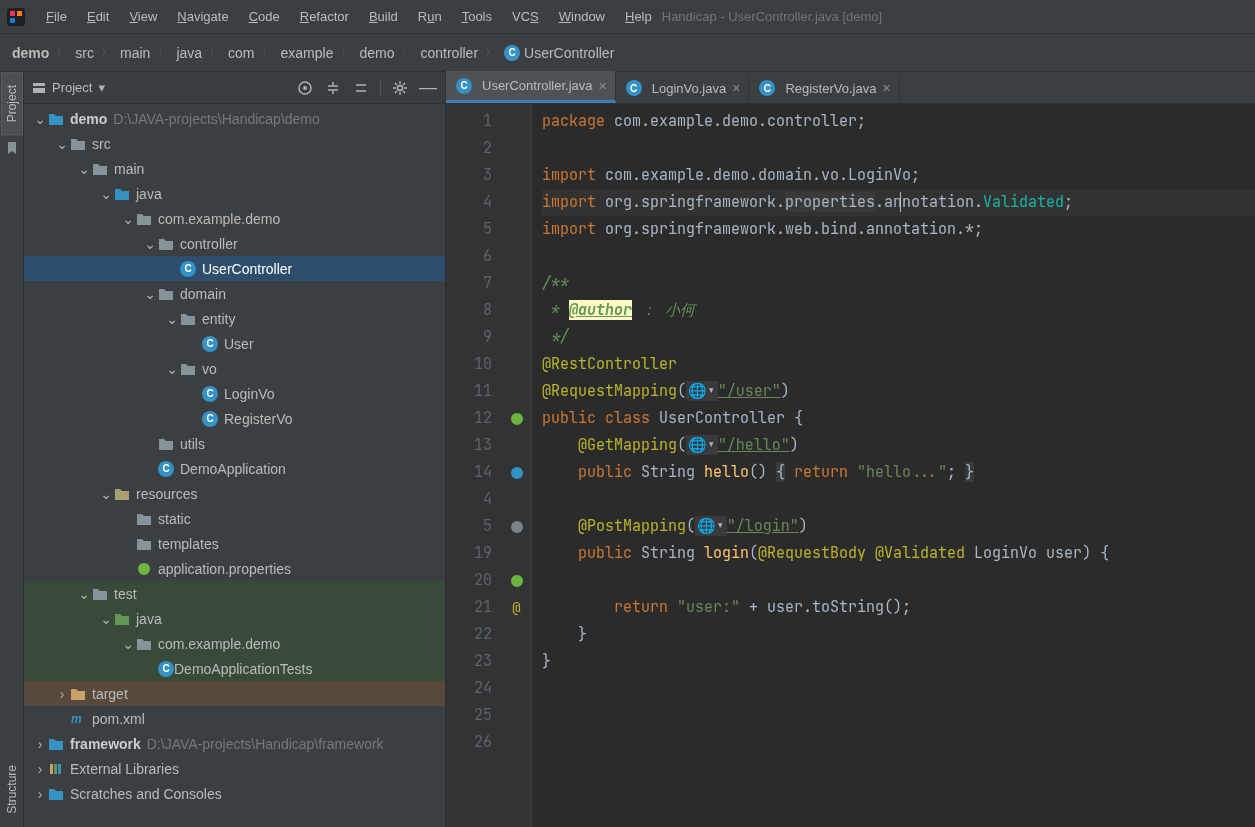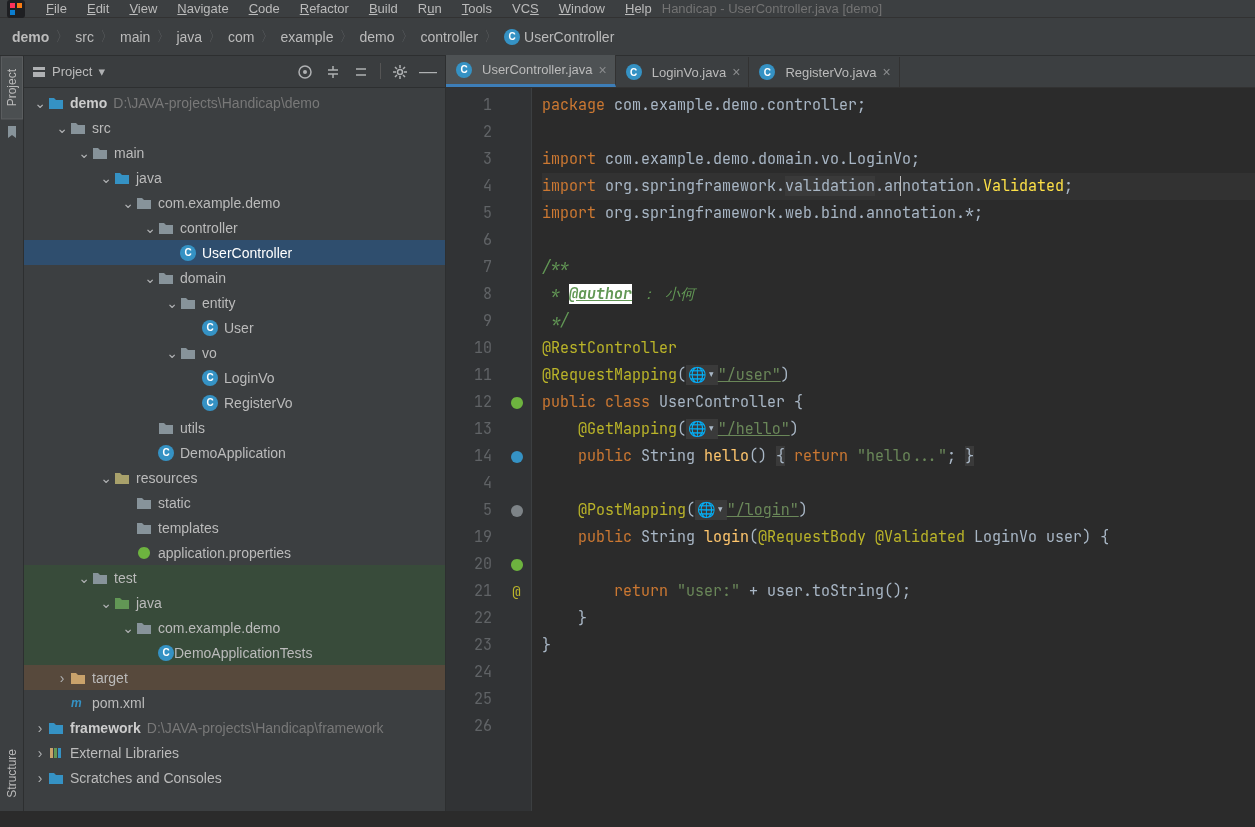--- a/index.html
+++ b/index.html
@@ -5,21 +5,21 @@
 * { margin: 0; padding: 0; box-sizing: border-box; }
 body {
   width: 1255px; height: 827px;
   background: #2b2b2b;
   font-family: "Segoe UI", Arial, sans-serif;
   font-size: 13px;
   color: #a9b7c6;
   overflow: hidden;
 }
 .menubar {
-  height: 18px;
+  height: 34px;
   background: #3c3f41;
   display: flex;
   align-items: center;
   padding: 0 6px;
   border-bottom: 1px solid #323232;
 }
 .app-icon {
   width: 20px; height: 20px;
   display: flex; align-items: center; justify-content: center;
   margin-right: 10px;
@@ -177,21 +177,21 @@
 .code-line.current { background: #323232; }
 .code-line.current::after {
   content: ""; position: absolute; left: 358px; top: 3px;
   width: 1px; height: 20px; background: #bbbbbb;
 }
 .kw { color: #cc7832; }
 .str { color: #6a8759; }
 .str-u { color: #6a8759; text-decoration: underline; }
 .anno { color: #bbb529; }
 .cmt { color: #629755; font-style: italic; }
-.doc-tag { color: #629755; font-weight: bold; font-style: italic; text-decoration: underline; background: #ffffff; }
+.doc-tag { color: #629755; font-weight: bold; font-style: italic; text-decoration: underline; background: #fef9c3; }
 .ident { color: #a9b7c6; }
 .fn { color: #ffc66d; }
 .type { color: #a9b7c6; }
 .punct { color: #a9b7c6; }
 .brace-bg { background: #3a3a3a; }
 </style>
 </head>
 <body>
 
 <div class="menubar">
@@ -602,21 +602,21 @@
         <div class="gmark"></div>
           <div class="gmark"></div>
           <div class="gmark"></div>
           <div class="gmark"></div>
           <div class="gmark"></div>
       </div>
       <div class="code-lines">
 <div class="code-line"><span class="kw">package</span><span class="ident"> com.example.demo.controller;</span></div>
 <div class="code-line"> </div>
 <div class="code-line"><span class="kw">import</span><span class="ident"> com.example.demo.domain.vo.LoginVo;</span></div>
-<div class="code-line current"><span class="kw">import</span><span class="ident"> org.springframework.</span><span class="ident" style="background:#3a3a3a">validation</span><span class="ident">.annotation.</span><span style="color:#fde047">Validated</span><span class="punct">;</span></div>
+<div class="code-line current"><span class="kw">import</span><span class="ident"> org.springframework.</span><span class="ident" style="background:#3a3a3a">properties</span><span class="ident">.annotation.</span><span style="color:#14b8a6">Validated</span><span class="punct">;</span></div>
 <div class="code-line"><span class="kw">import</span><span class="ident"> org.springframework.web.bind.annotation.*;</span></div>
 <div class="code-line"> </div>
 <div class="code-line"><span class="cmt">/**</span></div>
 <div class="code-line"><span class="cmt"> * </span><span class="doc-tag">@author</span><span class="cmt"> ：</span><span class="cmt"> 小何</span></div>
 <div class="code-line"><span class="cmt"> */</span></div>
 <div class="code-line"><span class="anno">@RestController</span></div>
 <div class="code-line"><span class="anno">@RequestMapping</span><span class="punct">(</span><span style="background:#3a3a3a;padding:0 2px">🌐▾</span><span class="str-u">"/user"</span><span class="punct">)</span></div>
 <div class="code-line"><span class="kw">public</span> <span class="kw">class</span> <span class="type">UserController</span><span class="punct"> {</span></div>
 <div class="code-line"><span class="anno">    @GetMapping</span><span class="punct">(</span><span style="background:#3a3a3a;padding:0 2px">🌐▾</span><span class="str-u">"/hello"</span><span class="punct">)</span></div>
 <div class="code-line"><span class="kw">    public </span><span class="type">String </span><span class="fn">hello</span><span class="punct">() </span><span class="punct brace-bg">{</span><span class="kw"> return </span><span class="str">"hello..."</span><span class="punct">; </span><span class="punct brace-bg">}</span></div>

